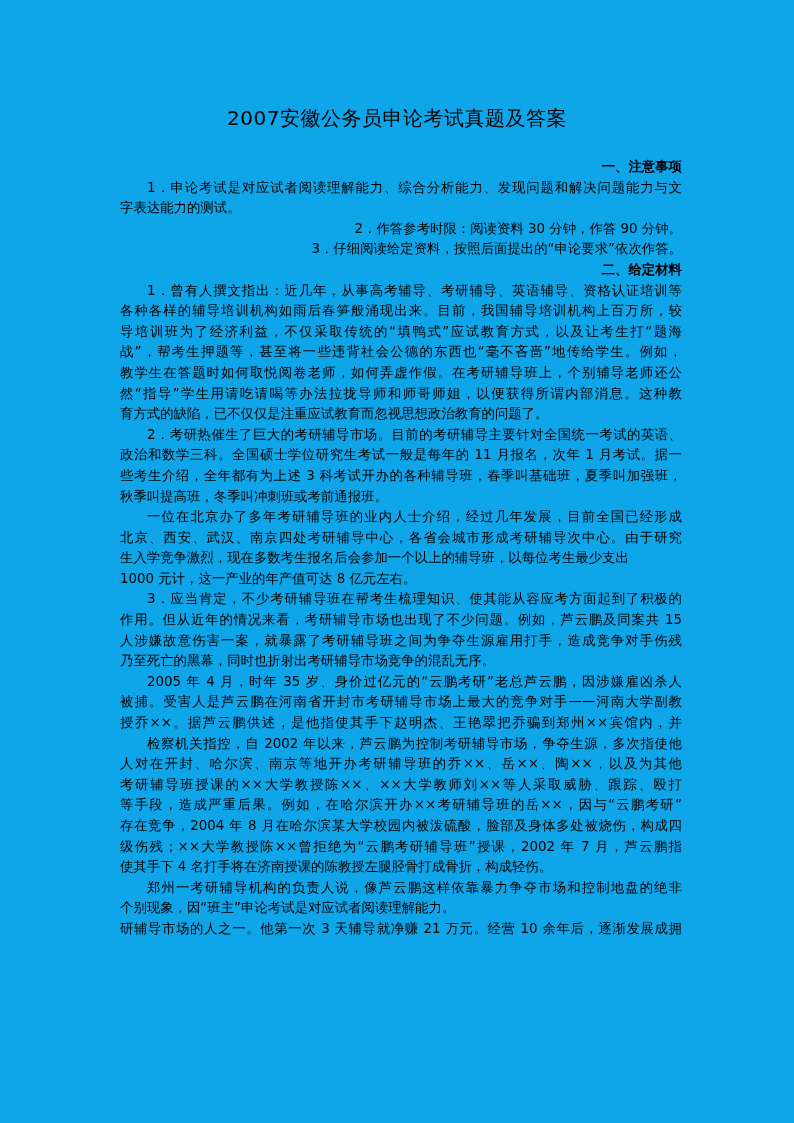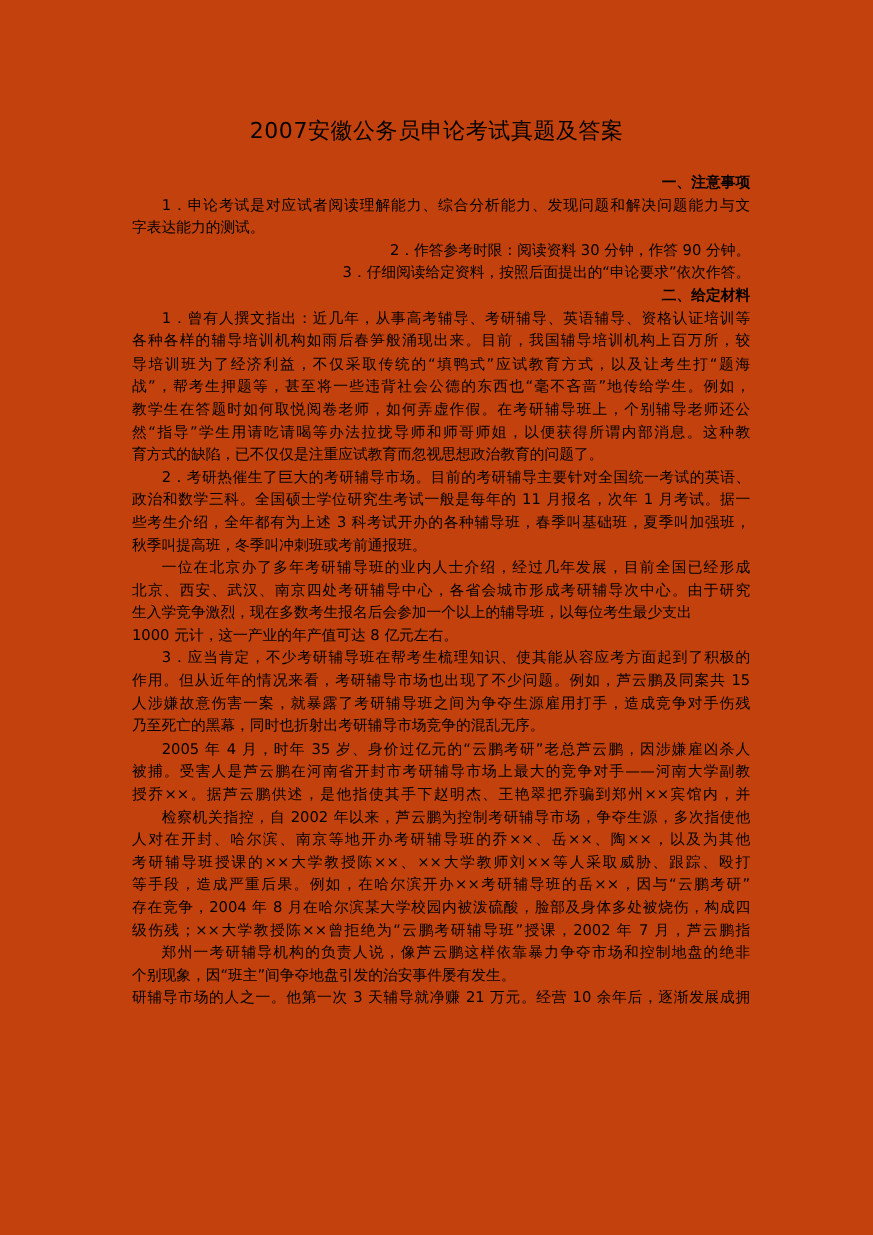--- a/index.html
+++ b/index.html
@@ -1,18 +1,18 @@
 <!DOCTYPE html>
 <html><head>
 <meta charset="utf-8">
 <style>
   html, body { margin:0; padding:0; background:#ffffff; }
   body { width:794px; height:1123px; position:relative; overflow:hidden;
          font-family: "DejaVu Sans", "Liberation Sans", sans-serif; color:#000; }
-  .page { position:absolute; left:0; top:0; width:794px; height:1123px; background:#c2410c; }
+  .page { position:absolute; left:0; top:0; width:794px; height:1123px; background:#0ea5e9; }
   .title { position:absolute; left:0; width:794px; top:104px; text-align:center;
            font-size:20px; font-weight:normal; letter-spacing:0.5px; line-height:28px; }
   .body { position:absolute; left:120px; top:157px; width:562px; }
   .line { height:20.6px; line-height:20.6px; font-size:13.4px; white-space:nowrap; overflow:visible; }
   .line.indent { padding-left:27px;text-align:right; }
   .line.heading { font-weight:bold; }
   .just { text-align:justify; text-align-last:justify; }
 </style>
 </head>
 <body>
@@ -47,17 +47,18 @@
       <div class="line">乃至死亡的黑幕，同时也折射出考研辅导市场竞争的混乱无序。</div>
       <div class="line indent just">2005 年 4 月，时年 35 岁、身价过亿元的“云鹏考研”老总芦云鹏，因涉嫌雇凶杀人</div>
       <div class="line just">被捕。受害人是芦云鹏在河南省开封市考研辅导市场上最大的竞争对手——河南大学副教</div>
       <div class="line just">授乔××。据芦云鹏供述，是他指使其手下赵明杰、王艳翠把乔骗到郑州××宾馆内，并</div>
       <div class="line indent just">检察机关指控，自 2002 年以来，芦云鹏为控制考研辅导市场，争夺生源，多次指使他</div>
       <div class="line just">人对在开封、哈尔滨、南京等地开办考研辅导班的乔××、岳××、陶××，以及为其他</div>
       <div class="line just">考研辅导班授课的××大学教授陈××、××大学教师刘××等人采取威胁、跟踪、殴打</div>
       <div class="line just">等手段，造成严重后果。例如，在哈尔滨开办××考研辅导班的岳××，因与“云鹏考研”</div>
       <div class="line just">存在竞争，2004 年 8 月在哈尔滨某大学校园内被泼硫酸，脸部及身体多处被烧伤，构成四</div>
       <div class="line just">级伤残；××大学教授陈××曾拒绝为“云鹏考研辅导班”授课，2002 年 7 月，芦云鹏指</div>
+      <div class="line">使其手下 4 名打手将在济南授课的陈教授左腿胫骨打成骨折，构成轻伤。</div>
       <div class="line indent just">郑州一考研辅导机构的负责人说，像芦云鹏这样依靠暴力争夺市场和控制地盘的绝非</div>
-      <div class="line">个别现象，因“班主”间争夺地盘引发的治安事件屡有发生。</div>
+      <div class="line">个别现象，因“班主”申论考试是对应试者阅读理解能力。</div>
       <div class="line just">研辅导市场的人之一。他第一次 3 天辅导就净赚 21 万元。经营 10 余年后，逐渐发展成拥</div>
     </div>
 </div>
 
 </body></html>

